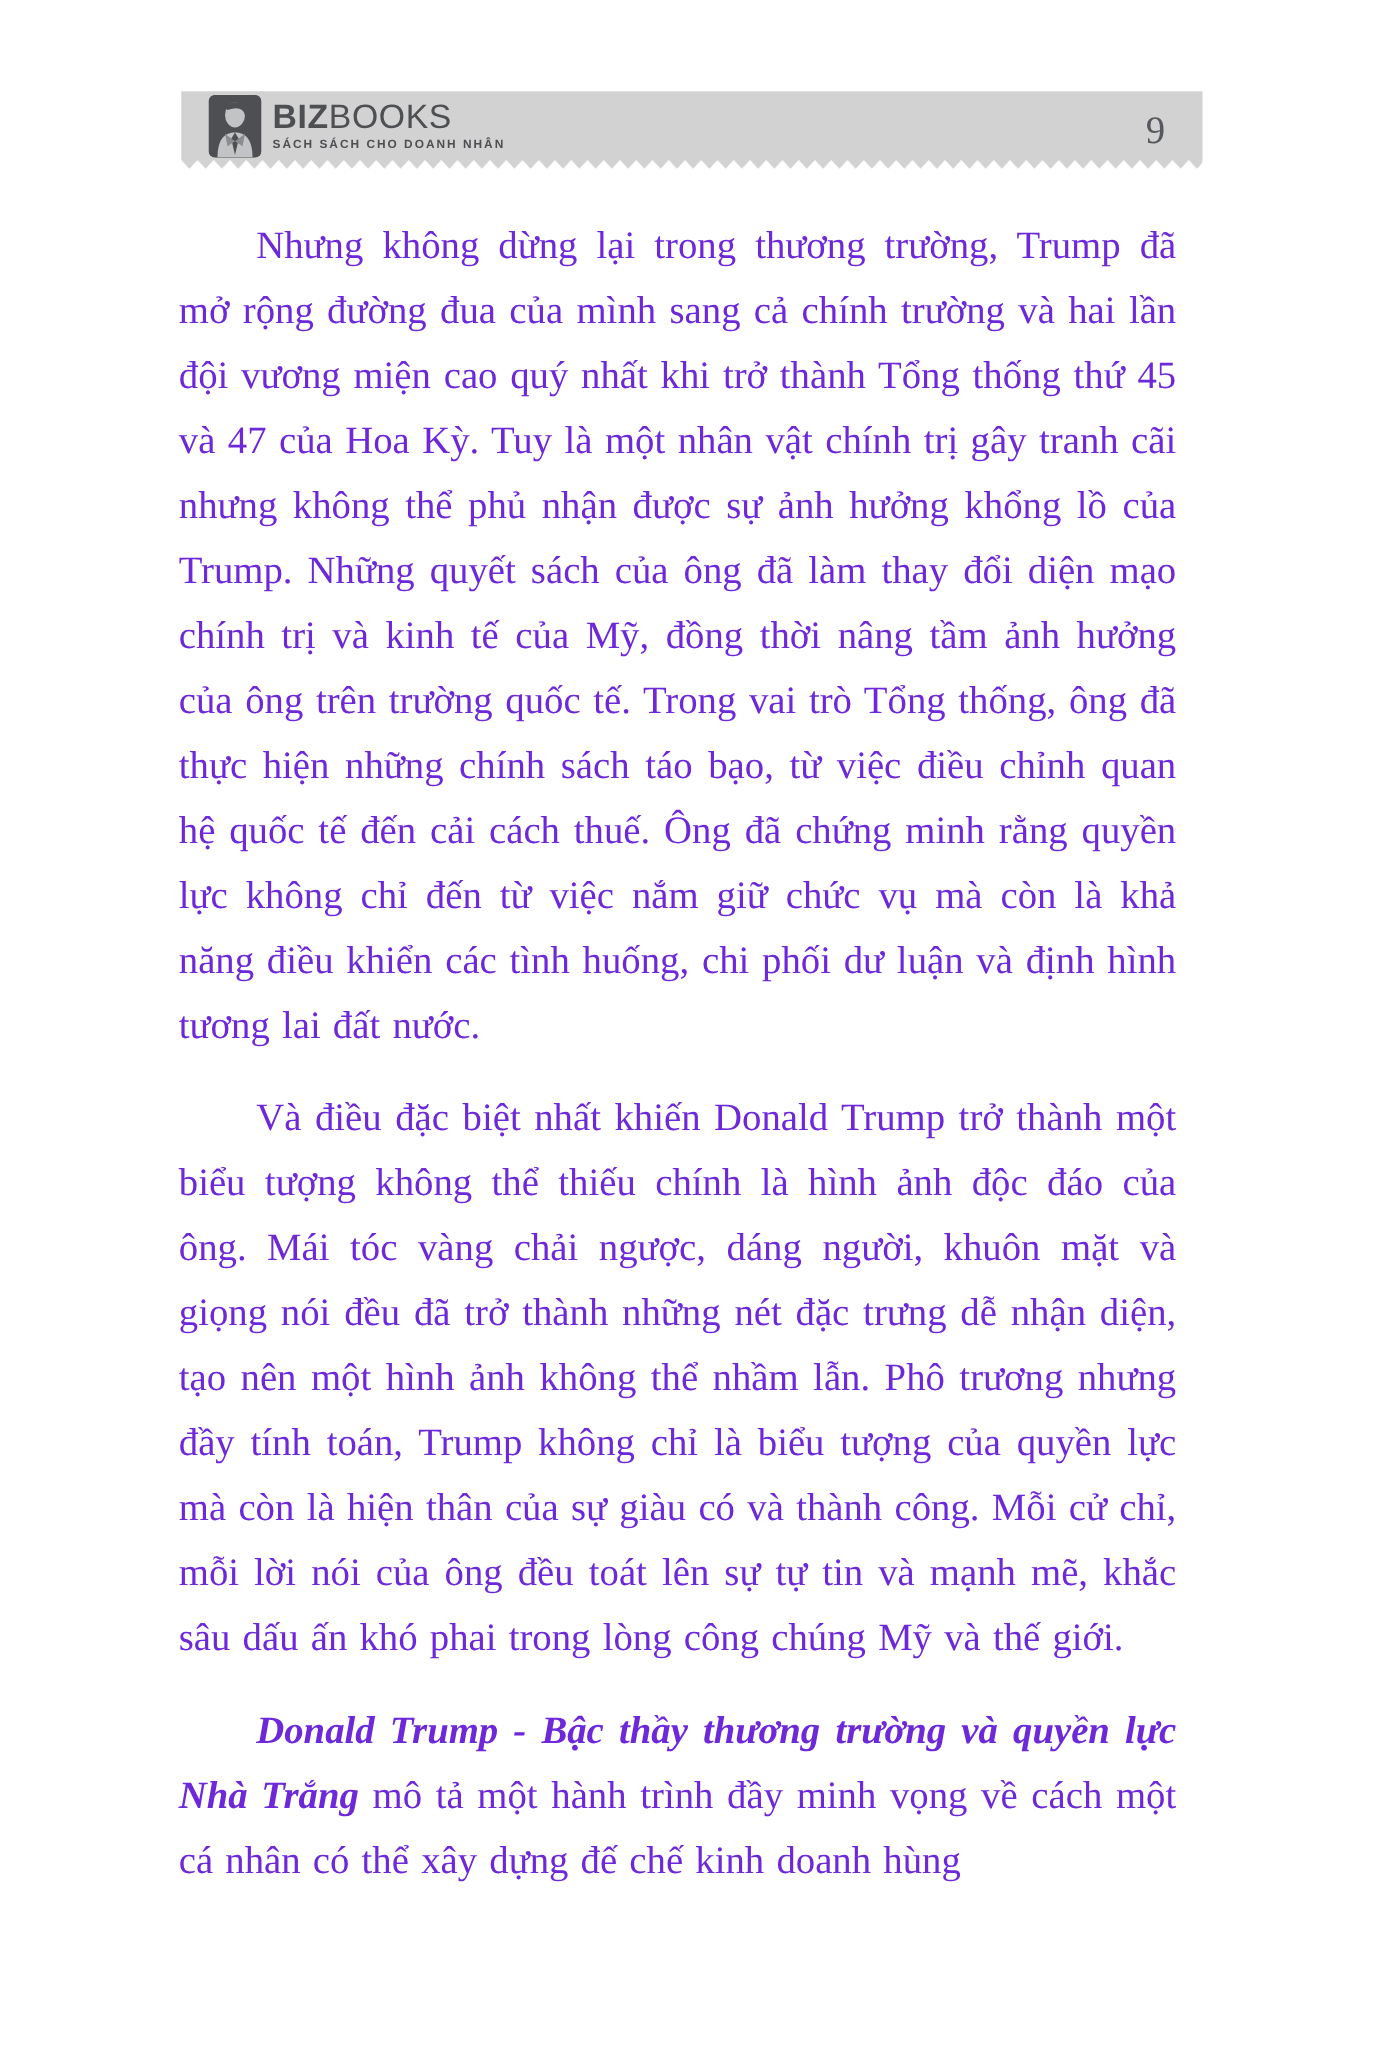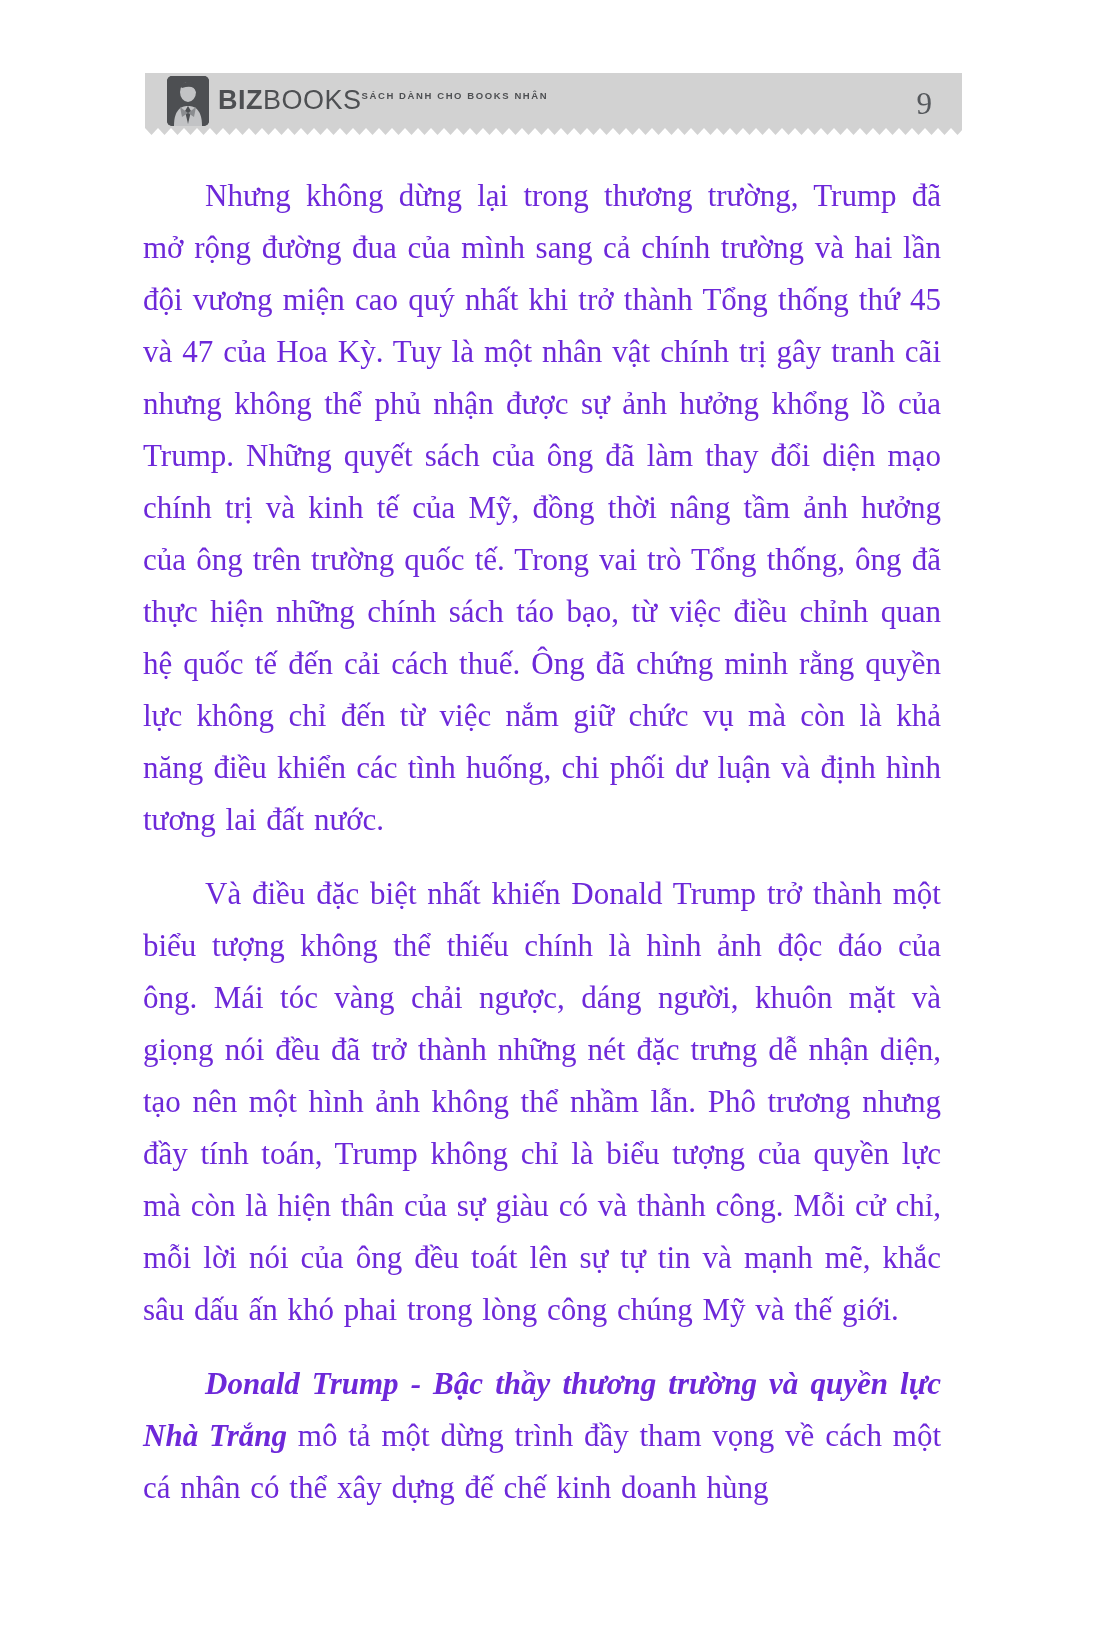--- a/index.html
+++ b/index.html
@@ -49,21 +49,21 @@
     background: #4d4f52;
     border-radius: 5px;
     position: relative;
     overflow: hidden;
     flex: 0 0 auto;
   }
   .logo-icon svg { display: block; width: 100%; height: 100%; }
 
   .logo-text {
     display: flex;
-    flex-direction: row;
+    flex-direction: column;
     justify-content: center;
     font-family: "Liberation Sans", sans-serif;
     color: #4d4f52;
     line-height: 1;
   }
   .brand {
     font-size: 27px;
     letter-spacing: 0.5px;
     font-weight: 400;
   }
@@ -121,35 +121,35 @@
             <path d="M7 50 C7 35 13 30 21 30 C29 30 35 35 35 50 Z" fill="#c2c3c5"></path>
             <path d="M21 30 l3 5 -3 13 -3 -13 Z" fill="#4d4f52"></path>
             <path d="M13 31 l8 6 -6 4 Z" fill="#8a8c8f"></path>
             <path d="M29 31 l-8 6 6 4 Z" fill="#8a8c8f"></path>
           </svg>
         </div>
         <div class="logo-text">
           <div class="brand">
             <span class="biz">BIZ</span><span class="books">BOOKS</span>
           </div>
-          <div class="tagline">SÁCH DÀNH CHO BOOKS NHÂN</div>
+          <div class="tagline">SÁCH SÁCH CHO DOANH NHÂN</div>
         </div>
       </div>
       <div class="page-num">9</div>
     </div>
 
     <svg class="band-teeth" xmlns="http://www.w3.org/2000/svg" width="817" height="8" aria-hidden="true">
       <defs>
         <pattern id="teeth" width="13" height="8" patternUnits="userSpaceOnUse">
           <path d="M0,0 L13,0 L6.5,7 Z" fill="#d2d2d2"></path>
         </pattern>
       </defs>
       <rect width="817" height="8" fill="url(#teeth)"></rect>
     </svg>
   </header>
 
   <main class="text-block">
     <p>Nhưng không dừng lại trong thương trường, Trump đã mở rộng đường đua của mình sang cả chính trường và hai lần đội vương miện cao quý nhất khi trở thành Tổng thống thứ 45 và 47 của Hoa Kỳ. Tuy là một nhân vật chính trị gây tranh cãi nhưng không thể phủ nhận được sự ảnh hưởng khổng lồ của Trump. Những quyết sách của ông đã làm thay đổi diện mạo chính trị và kinh tế của Mỹ, đồng thời nâng tầm ảnh hưởng của ông trên trường quốc tế. Trong vai trò Tổng thống, ông đã thực hiện những chính sách táo bạo, từ việc điều chỉnh quan hệ quốc tế đến cải cách thuế. Ông đã chứng minh rằng quyền lực không chỉ đến từ việc nắm giữ chức vụ mà còn là khả năng điều khiển các tình huống, chi phối dư luận và định hình tương lai đất nước.</p>
     <p>Và điều đặc biệt nhất khiến Donald Trump trở thành một biểu tượng không thể thiếu chính là hình ảnh độc đáo của ông. Mái tóc vàng chải ngược, dáng người, khuôn mặt và giọng nói đều đã trở thành những nét đặc trưng dễ nhận diện, tạo nên một hình ảnh không thể nhầm lẫn. Phô trương nhưng đầy tính toán, Trump không chỉ là biểu tượng của quyền lực mà còn là hiện thân của sự giàu có và thành công. Mỗi cử chỉ, mỗi lời nói của ông đều toát lên sự tự tin và mạnh mẽ, khắc sâu dấu ấn khó phai trong lòng công chúng Mỹ và thế giới.</p>
-    <p><span class="book-title">Donald Trump - Bậc thầy thương trường và quyền lực Nhà Trắng</span><span> mô tả một dừng trình đầy tham vọng về cách một cá nhân có thể xây dựng đế chế kinh doanh hùng</span></p>
+    <p><span class="book-title">Donald Trump - Bậc thầy thương trường và quyền lực Nhà Trắng</span><span> mô tả một hành trình đầy minh vọng về cách một cá nhân có thể xây dựng đế chế kinh doanh hùng</span></p>
   </main>
 
 </div>
 
 </body></html>

